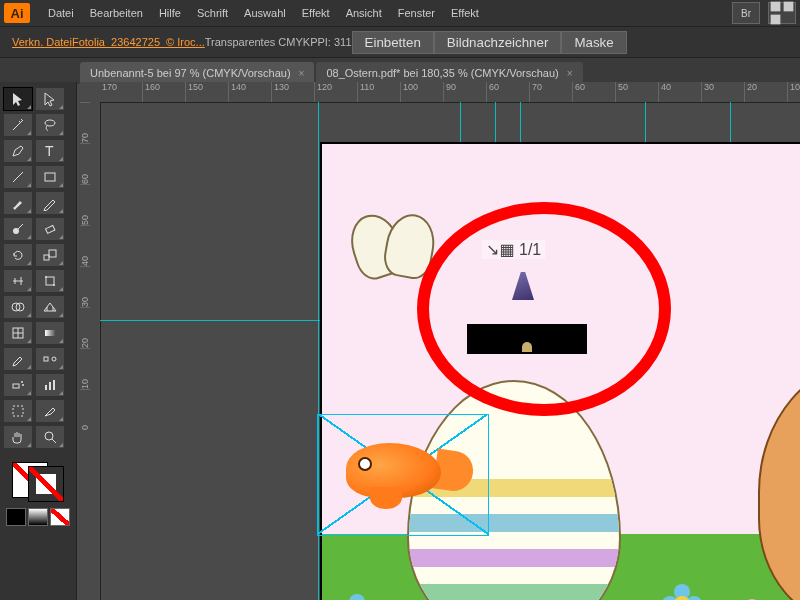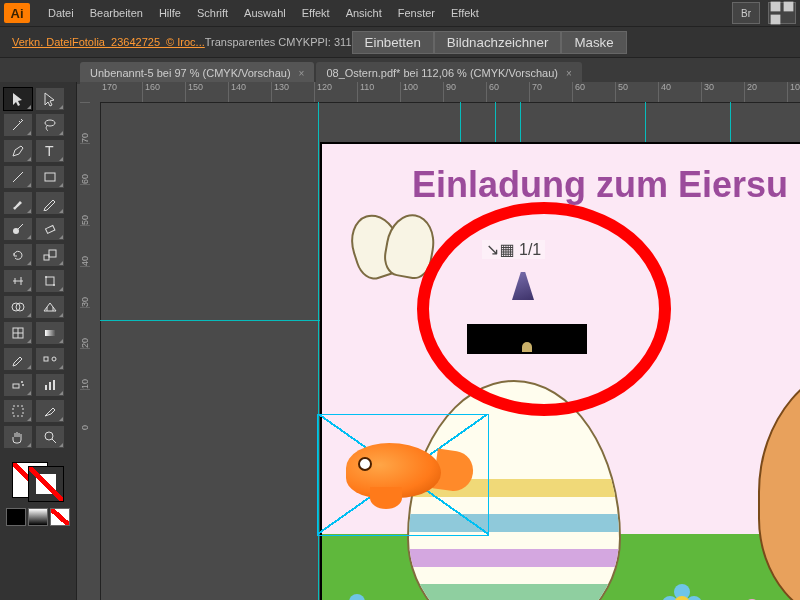--- a/index.html
+++ b/index.html
@@ -111,21 +111,21 @@
   <button class="btn">Bildnachzeichner</button>
   <button class="btn">Maske</button>
 </div>
 
 <div class="tabbar">
   <div class="tab">
     <span>Unbenannt-5 bei 97 % (CMYK/Vorschau)</span>
     <span class="tab-x">×</span>
   </div>
   <div class="tab active">
-    <span>08_Ostern.pdf* bei 112,06 % (CMYK/Vorschau)</span>
+    <span>08_Ostern.pdf* bei 180,35 % (CMYK/Vorschau)</span>
     <span class="tab-x">×</span>
   </div>
 </div>
 
 <div class="tools">
   <div id="tool-rows">
       <div class="tool-row">
         <div class="tool sel">
           <svg viewBox="0 0 16 16">
             <path d="M3 2l9 7-4 1 2 4-2 1-2-4-3 3z" fill="#ddd"></path>
@@ -395,21 +395,20 @@
 
     <div class="guide-h" style="top:218px"></div>
     <div class="guide-v" style="left:218px"></div>
     <div class="guide-v" style="left:360px"></div>
     <div class="guide-v" style="left:395px"></div>
     <div class="guide-v" style="left:420px"></div>
     <div class="guide-v" style="left:545px"></div>
     <div class="guide-v" style="left:630px"></div>
 
     <div class="artboard">
-      <div class="headline">Einladung zum Eiersu</div>
       <div class="butterfly">
         <div class="wing w1"></div>
           <div class="wing w2"></div>
       </div>
       <div class="grass"></div>
 
       <div class="bunny-body"></div>
 
       <div class="egg">
         <div class="stripe s1"></div>

